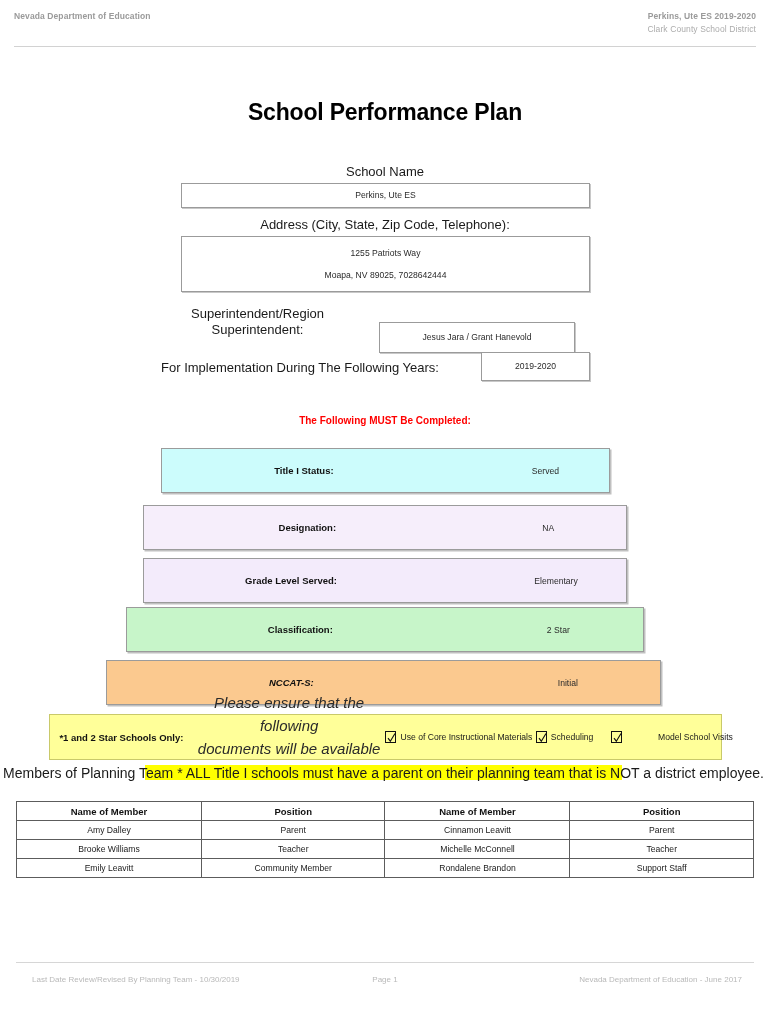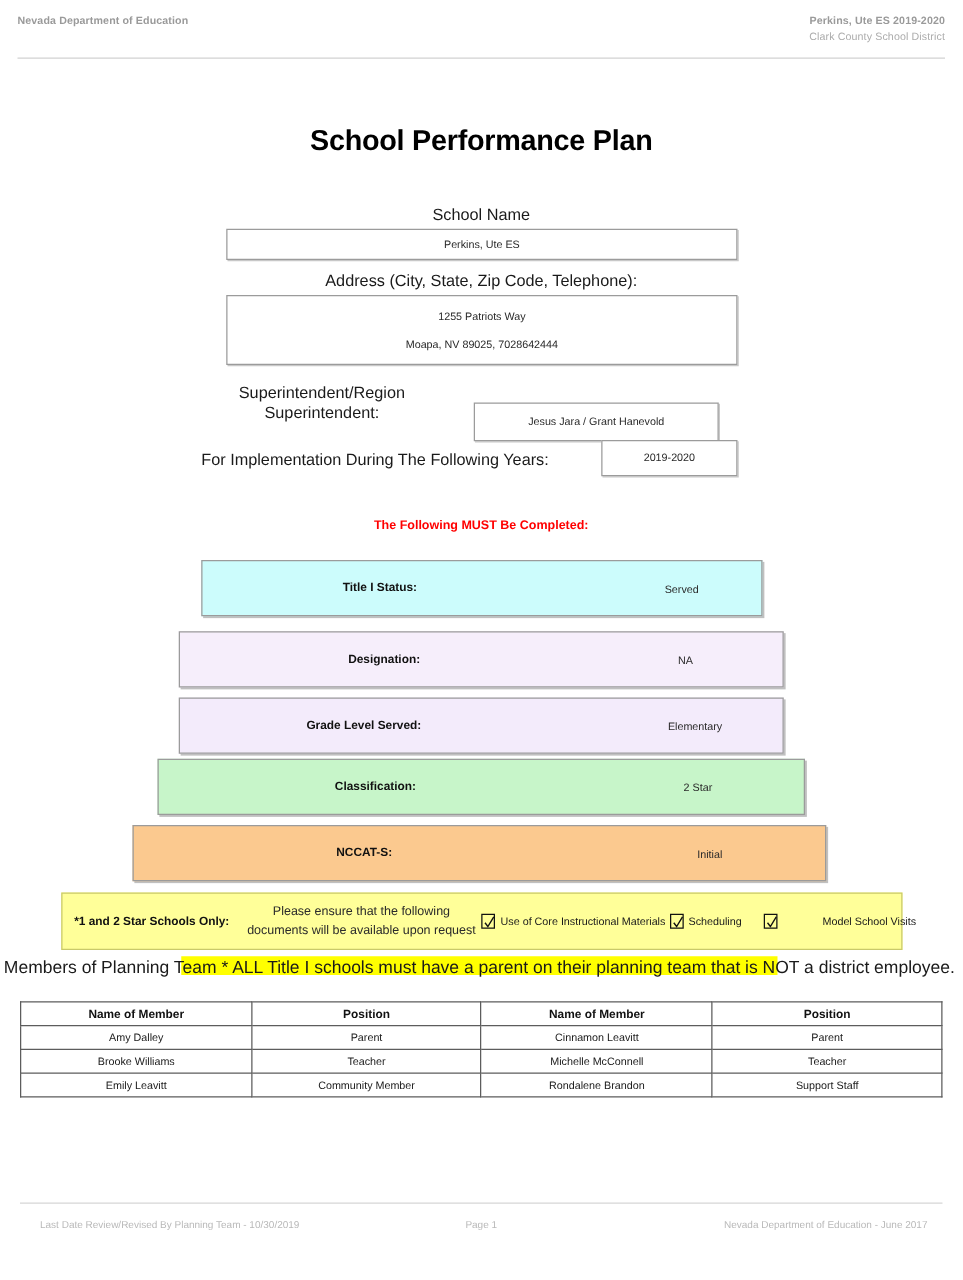--- a/index.html
+++ b/index.html
@@ -144,21 +144,21 @@
   #bar-nccat         { top: 660px; left: 106px; width: 555px; height: 45px; }
 
   #bar-title-i        .sb-label { width: 310px; margin-left: 0px; }
   #bar-title-i        .sb-value { width: 139px; }
   #bar-designation    .sb-label { width: 328px; margin-left: 0px; }
   #bar-designation    .sb-value { width: 156px; }
   #bar-grade-level    .sb-label { width: 328px; margin-left: 0px; }
   #bar-grade-level    .sb-value { width: 156px; }
   #bar-classification .sb-label { width: 348px; margin-left: 0px; }
   #bar-classification .sb-value { width: 170px; }
-  #bar-nccat          .sb-label { width: 370px; margin-left: 0px; }
+  #bar-nccat          .sb-label { width: 370px; margin-left: 0px; font-style: italic; }
   #bar-nccat          .sb-value { width: 185px; }
 
   
   #star-schools {
     position: absolute;
     top: 714px; left: 49px;
     width: 673px; height: 46px;
     background: #ffff99;
     border: 1px solid #c9c96a;
     display: flex;
@@ -167,23 +167,24 @@
   #star-schools .ss-title {
     width: 152px;
     text-align: center;
     font-size: 9.5px;
     font-weight: bold;
     color: #111111;
   }
   #star-schools .ss-note {
     width: 205px;
     text-align: center;
-    font-size: 10px;
+    font-size: 15px;
     color: #2a2a2a;
     line-height: 1.55;
+    font-style: italic;
   }
   .ss-check {
     display: flex;
     align-items: center;
     gap: 4px;
   }
   #chk-core      { width: 160px; }
   #chk-sched     { width: 80px; }
   #chk-model     { width: 110px; gap: 36px; }
   .checkbox-glyph {

